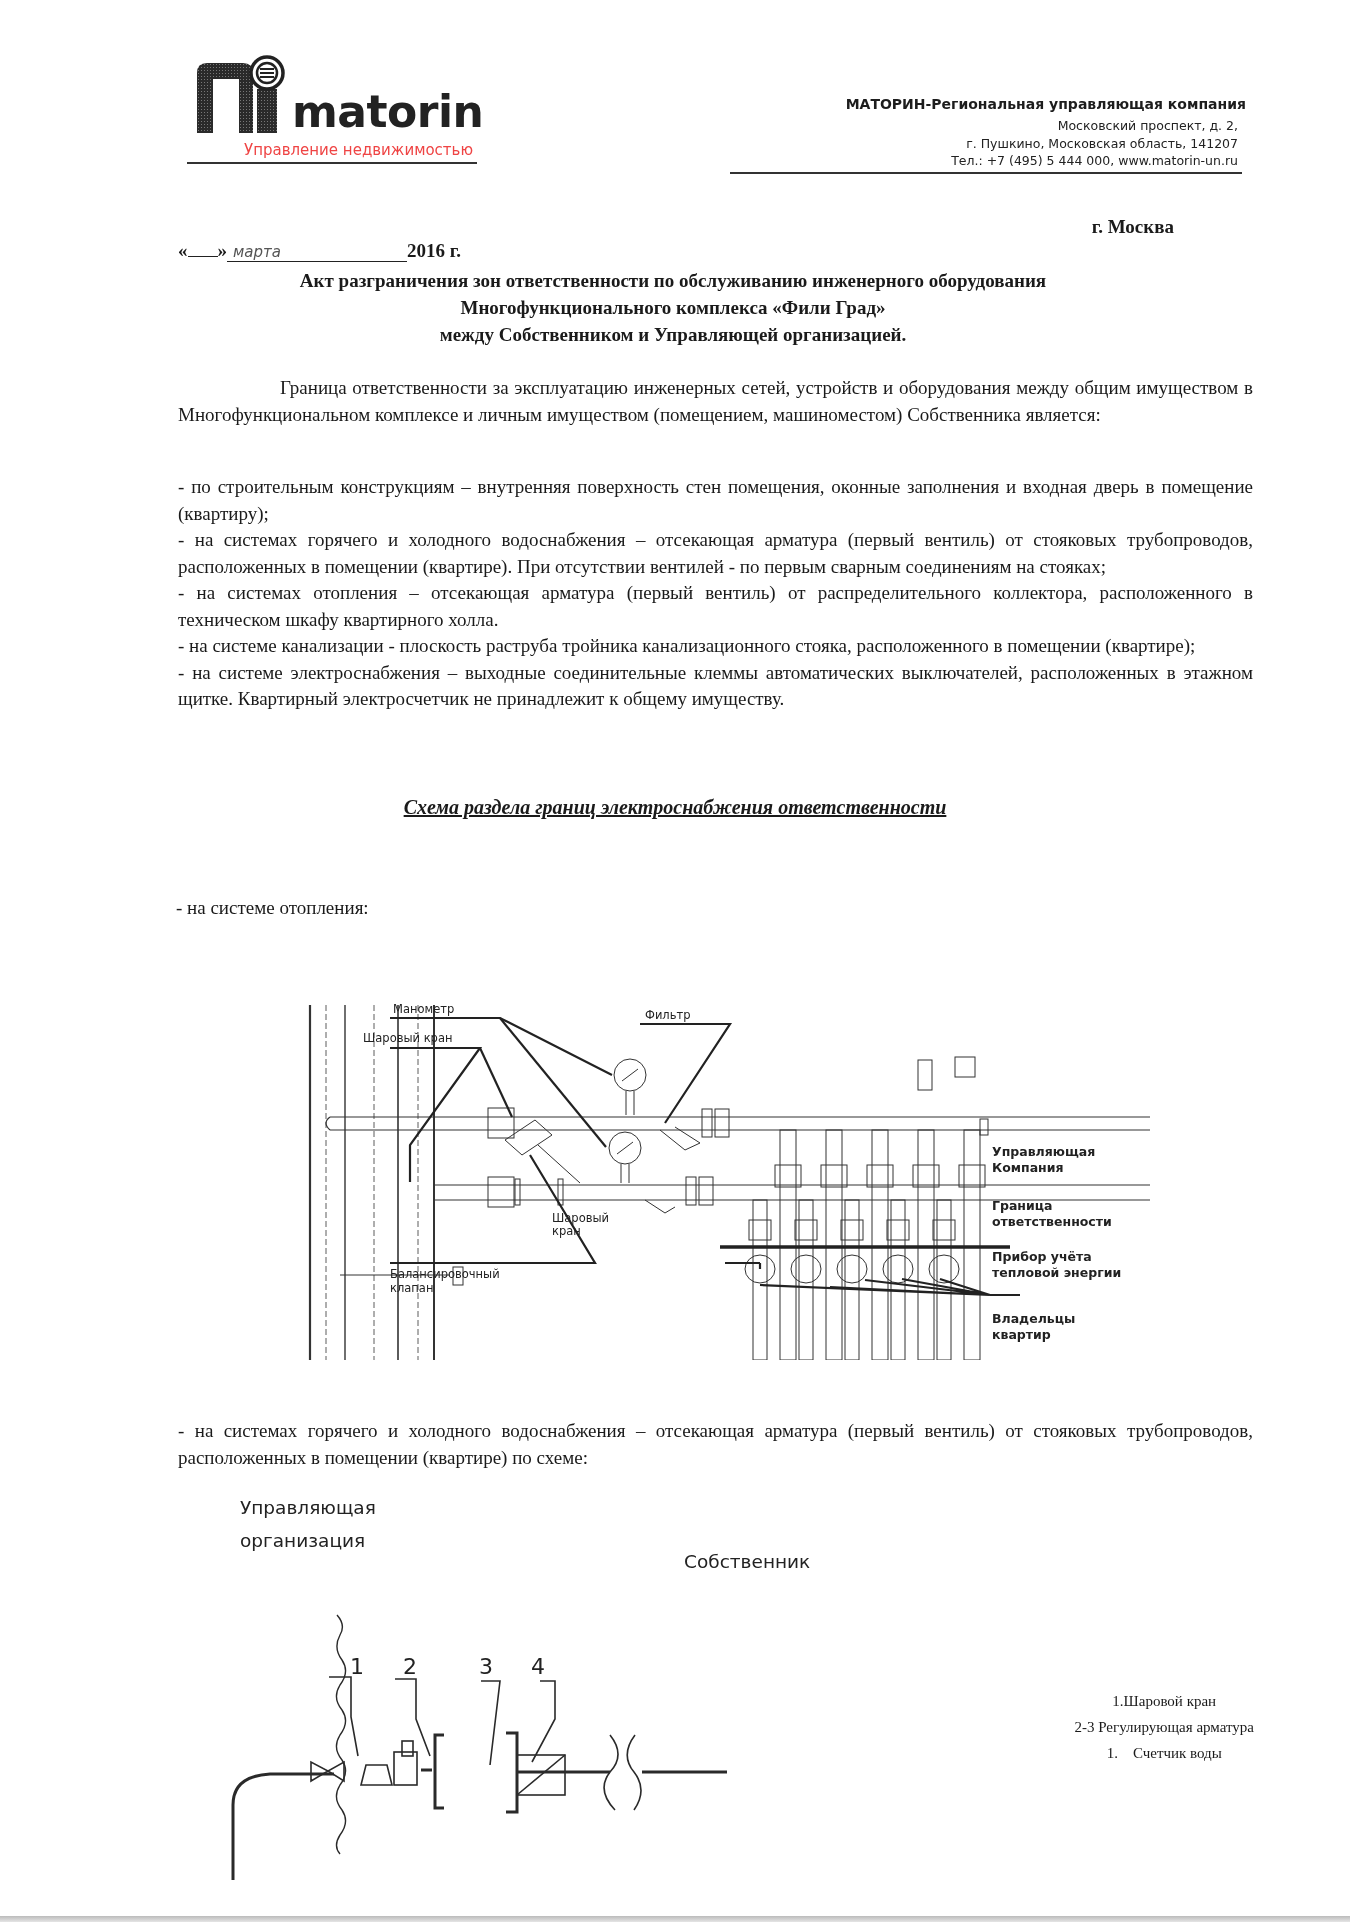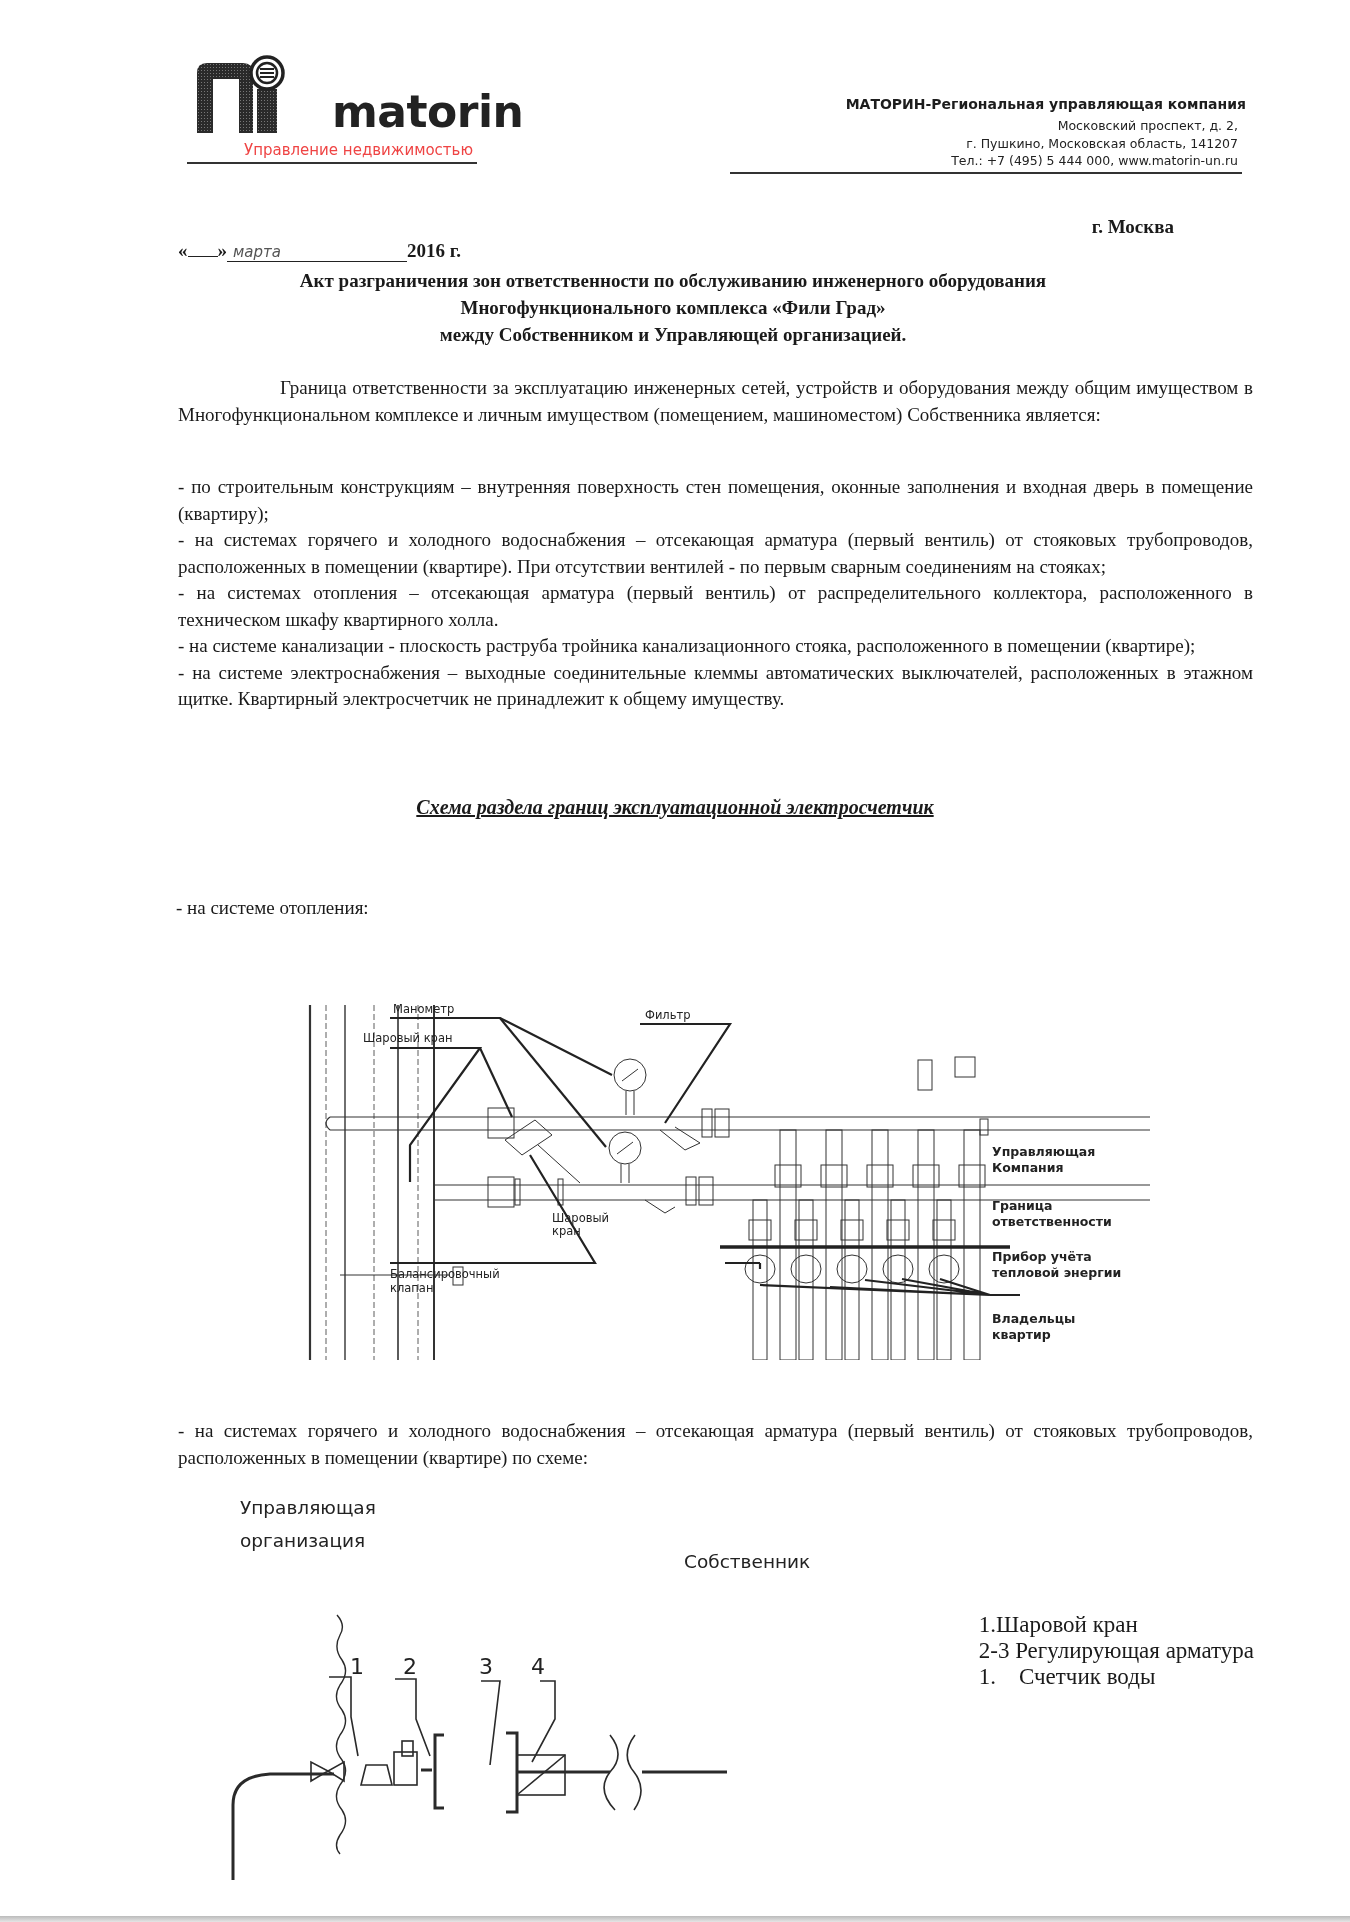--- a/index.html
+++ b/index.html
@@ -3,21 +3,21 @@
 <meta charset="utf-8">
 <style>
   html, body { margin: 0; padding: 0; background: #ffffff; }
   body { width: 1350px; height: 1922px; position: relative; overflow: hidden; color: #1a1a1a; }
   .abs { position: absolute; }
   .serif { font-family: "Liberation Serif", "DejaVu Serif", serif; }
   .sans { font-family: "DejaVu Sans", "Liberation Sans", sans-serif; }
 
   
   #logo-mark { left: 195px; top: 55px; width: 95px; height: 78px; }
-  #logo-word { left: 292px; top: 86px; font-size: 44px; font-weight: bold; letter-spacing: -0.5px; color: #222; margin-left: 40px; }
+  #logo-word { left: 292px; top: 86px; font-size: 44px; font-weight: bold; letter-spacing: -0.5px; color: #222; }
   #logo-tagline { left: 244px; top: 141px; font-size: 15px; color: #ef4444; }
   #hdr-line-left { left: 187px; top: 162px; width: 290px; height: 2px; background: #333; }
   #company-name { right: 104px; top: 96px; font-size: 14px; font-weight: bold; color: #1d1d1d; text-align: right; }
   .addr { right: 112px; font-size: 12.5px; color: #222; text-align: right; }
   #addr1 { top: 118px; } #addr2 { top: 136px; } #addr3 { top: 153px; }
   #hdr-line-right { left: 730px; top: 172px; width: 512px; height: 2px; background: #333; }
 
   
   #date-line { left: 178px; top: 213px; font-size: 19px; font-weight: bold; white-space: nowrap; margin-top: 27px; }
   #date-line .blank { display: inline-block; border-bottom: 1.5px solid #222; text-align: left; }
@@ -38,21 +38,21 @@
 
   #schema-title { left: 0; width: 1350px; top: 796px; text-align: center; font-size: 20px; font-weight: bold; font-style: italic; text-decoration: underline; }
   #heating-label { left: 176px; top: 897px; font-size: 19px; }
   #water-intro { top: 1418px; }
 
   
   #heating-diagram { left: 290px; top: 995px; width: 860px; height: 365px; }
 
   
   #water-diagram { left: 230px; top: 1490px; width: 680px; height: 390px; }
-  #legend { right: 96px; top: 1612px; font-size: 23px; line-height: 26px; text-align: left; }
+  #legend { right: 96px; top: 1688px; font-size: 15px; line-height: 26px; text-align: center; }
 
   
   #scan-edge { left: 0; top: 1916px; width: 1350px; height: 6px; background: linear-gradient(#bbb, #e5e5e5); }
 </style>
 </head>
 <body>
 
 <svg id="logo-mark" class="abs" viewBox="0 0 95 78">
   <defs>
     <pattern id="dots" width="3" height="3" patternUnits="userSpaceOnUse">
@@ -90,21 +90,21 @@
 </div>
 
 <div id="boundaries" class="abs para serif">
   <p>- по строительным конструкциям – внутренняя поверхность стен помещения, оконные заполнения и входная дверь в помещение (квартиру);</p>
   <p>- на системах горячего и холодного водоснабжения – отсекающая арматура (первый вентиль) от стояковых трубопроводов, расположенных в помещении (квартире). При отсутствии вентилей - по первым сварным соединениям на стояках;</p>
   <p>- на системах отопления – отсекающая арматура (первый вентиль) от распределительного коллектора, расположенного в техническом шкафу квартирного холла.</p>
   <p>- на системе канализации - плоскость раструба тройника канализационного стояка, расположенного в помещении (квартире);</p>
   <p>- на системе электроснабжения – выходные соединительные клеммы автоматических выключателей, расположенных в этажном щитке. Квартирный электросчетчик не принадлежит к общему имуществу.</p>
 </div>
 
-<div id="schema-title" class="abs serif">Схема раздела границ эксплуатационной электросчетчик</div>
+<div id="schema-title" class="abs serif">Схема раздела границ электроснабжения ответственности</div>
 <div id="heating-label" class="abs serif">- на системе отопления:</div>
 
 <svg id="heating-diagram" class="abs" viewBox="0 0 860 365" font-family="DejaVu Sans, sans-serif">
   <g stroke="#333" fill="none">
 
     <line x1="20" y1="10" x2="20" y2="365" stroke-width="2.2"></line>
     <line x1="36" y1="10" x2="36" y2="365" stroke-width="0.8" stroke-dasharray="6 3"></line>
     <line x1="55" y1="10" x2="55" y2="365" stroke-width="1.4"></line>
     <line x1="84" y1="10" x2="84" y2="365" stroke-width="0.8" stroke-dasharray="6 3"></line>
     <line x1="108" y1="10" x2="108" y2="365" stroke-width="1.6"></line>

